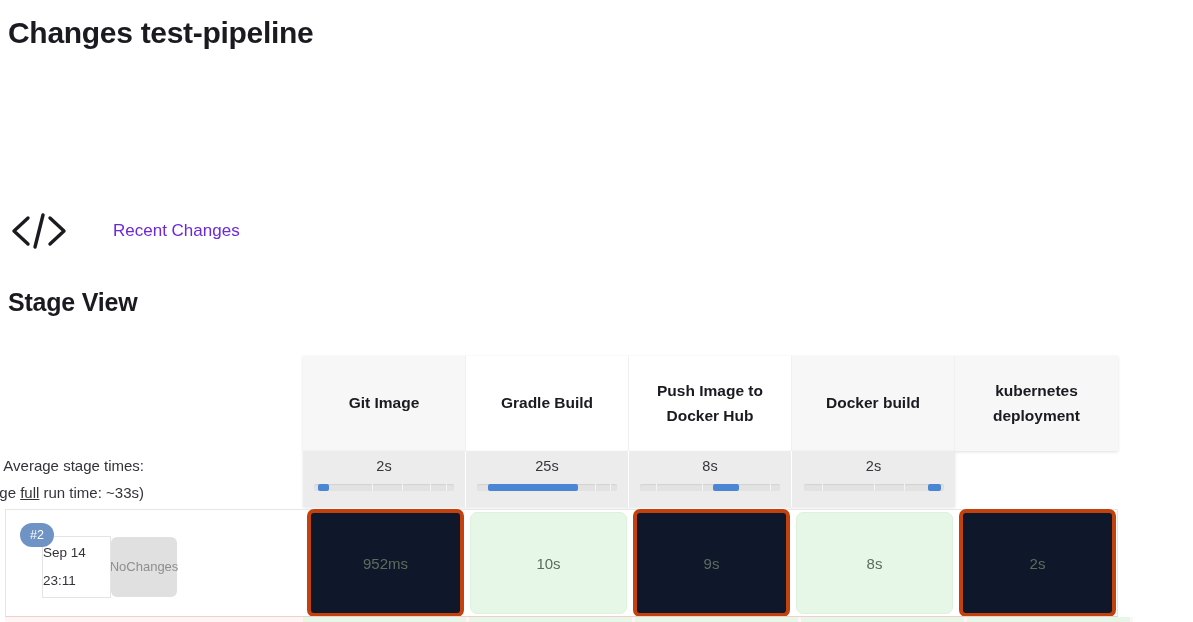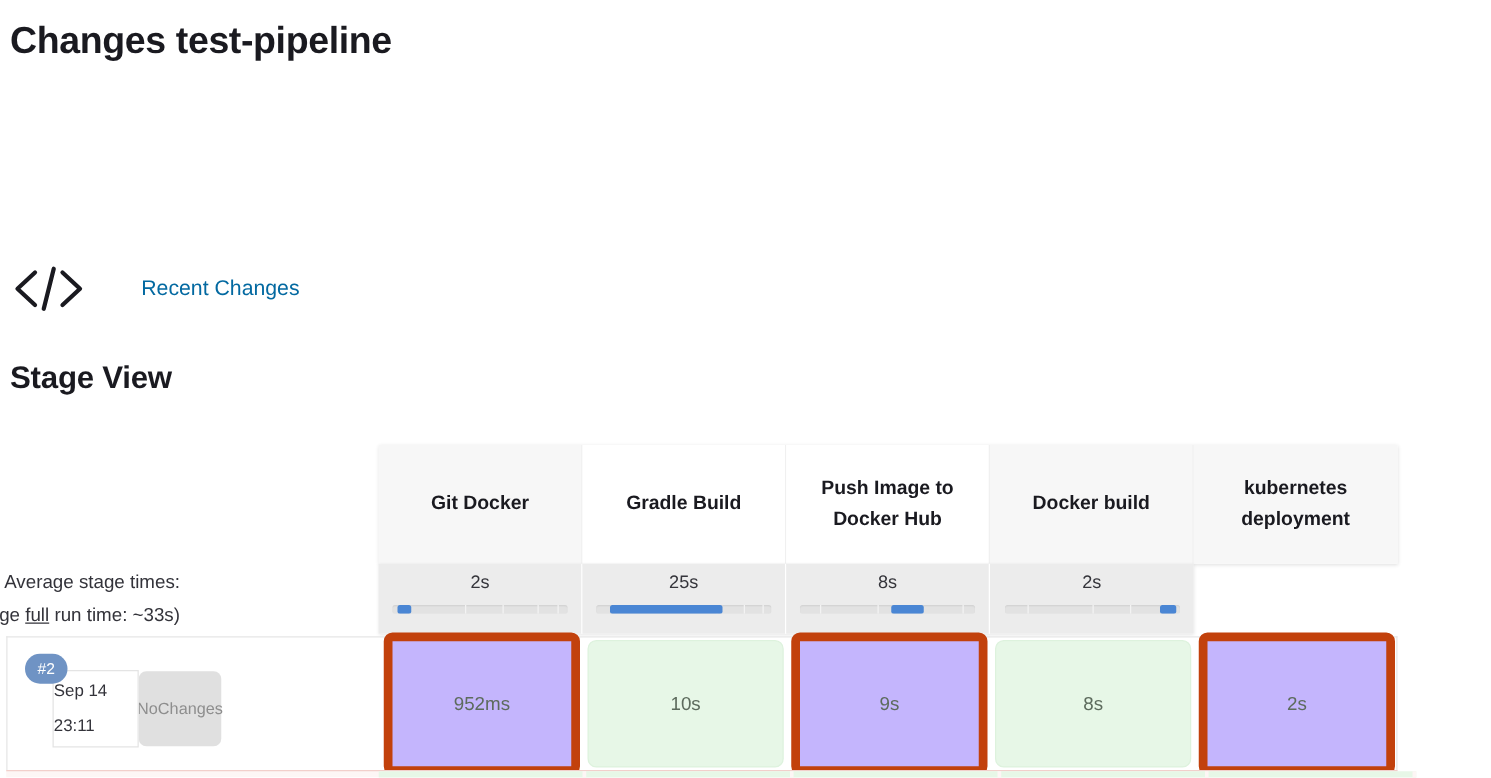--- a/index.html
+++ b/index.html
@@ -40,21 +40,21 @@
   }
   .code-icon {
     width: 62px;
     height: 46px;
     display: block;
     flex: 0 0 auto;
   }
   .recent-changes-link {
     margin-left: 43px;
     font-size: 17px;
-    color: #0369a1;
+    color: #6d28d9;
     text-decoration: none;
     white-space: nowrap;
     cursor: pointer;
   }
 
   
   .stage-view-heading {
     position: absolute;
     left: 8px;
     top: 288px;
@@ -274,21 +274,21 @@
     width: 100%;
     height: 100%;
     border-radius: 7px;
     display: flex;
     align-items: center;
     justify-content: center;
     font-size: 15px;
     color: #5d6b5d;
     cursor: pointer;
   }
-  .cell-inner.success      { background: #c4b5fd; border: 7px solid #c2410c; }
+  .cell-inner.success      { background: #0f172a; border: 4px solid #c2410c; }
   .cell-inner.success-alt  { background: #e7f7e7; border: 1px solid #ddf2dd; }
 
   
   .next-row-sliver {
     position: absolute;
     left: 5px;
     top: 260px;
     width: 1113px;
     height: 6px;
     box-sizing: border-box;
@@ -317,21 +317,21 @@
     </svg>
   </span>
   <a class="recent-changes-link" href="#">Recent Changes</a>
 </div>
 
 <div class="stage-view-heading">Stage View</div>
 
 <div class="stage-table">
 
   <div class="stage-header-row">
-    <div class="stage-header-cell alt">Git Docker</div>
+    <div class="stage-header-cell alt">Git Image</div>
     <div class="stage-header-cell">Gradle Build</div>
     <div class="stage-header-cell">Push Image to Docker Hub</div>
     <div class="stage-header-cell alt">Docker build</div>
     <div class="stage-header-cell alt">kubernetes deployment</div>
   </div>
 
   <div class="avg-row">
     <div class="avg-label">
       <span>Average stage times:</span>
       <span class="line2"><span>(Average </span><u>full</u><span> run time: ~33s)</span></span>

